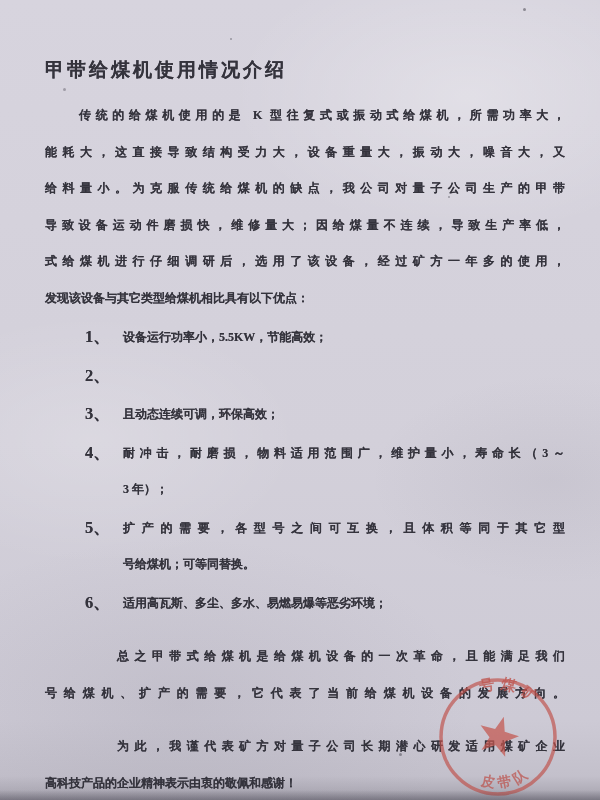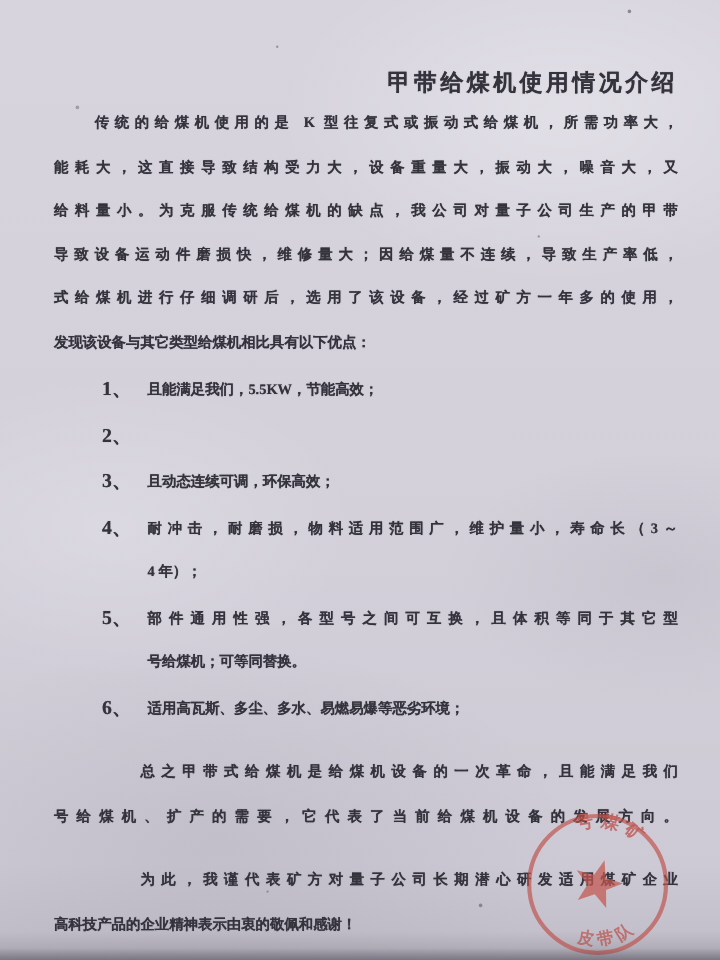--- a/index.html
+++ b/index.html
@@ -21,22 +21,22 @@
   .paper::after {
     content: ""; position: absolute; left: 0; right: 0; bottom: 0; height: 10px;
     background: linear-gradient(to bottom, transparent, rgba(55,53,66,0.38));
     pointer-events: none;
   }
   .speck { position: absolute; border-radius: 50%; background: #4a4852; }
 
   .content { position: absolute; left: 45px; top: 56px; width: 520px; }
 
   .title {
-    text-align: right; font-size: 19px; font-weight: 700;
-    letter-spacing: 3px; line-height: 28px; 
+    text-align: left; font-size: 19px; font-weight: 700;
+    letter-spacing: 3px; line-height: 28px; margin-bottom: 13px;
     text-shadow: 0 0 0.6px rgba(45,44,56,0.85);
   }
 
   .line {
     font-size: 12px; line-height: 36.5px;
     text-align: justify;
     text-shadow: 0 0 0.6px rgba(45,44,56,0.75);
   }
   .fill { text-align-last: justify; }
   .ind2 { text-indent: 34px; }
@@ -78,47 +78,47 @@
       <div class="line fill">导致设备运动件磨损快，维修量大；因给煤量不连续，导致生产率低，</div>
       <div class="line fill">式给煤机进行仔细调研后，选用了该设备，经过矿方一年多的使用，</div>
       <div class="line">发现该设备与其它类型给煤机相比具有以下优点：</div>
     </div>
 
     <div class="list">
 
       <div class="li">
         <span class="num">1、</span>
         <div class="litext">
-          <div class="line">且能满足我们，5.5KW，节能高效；</div>
+          <div class="line">设备运行功率小，5.5KW，节能高效；</div>
         </div>
       </div>
 
       <div class="li">
         <span class="num">2、</span>
       </div>
 
       <div class="li">
         <span class="num">3、</span>
         <div class="litext">
           <div class="line">且动态连续可调，环保高效；</div>
         </div>
       </div>
 
       <div class="li">
         <span class="num">4、</span>
         <div class="litext">
           <div class="line fill">耐冲击，耐磨损，物料适用范围广，维护量小，寿命长（3～</div>
-          <div class="line">4 年）；</div>
+          <div class="line">3 年）；</div>
         </div>
       </div>
 
       <div class="li">
         <span class="num">5、</span>
         <div class="litext">
-          <div class="line fill">部件通用性强，各型号之间可互换，且体积等同于其它型</div>
+          <div class="line fill">扩产的需要，各型号之间可互换，且体积等同于其它型</div>
           <div class="line">号给煤机；可等同替换。</div>
         </div>
       </div>
 
       <div class="li">
         <span class="num">6、</span>
         <div class="litext">
           <div class="line">适用高瓦斯、多尘、多水、易燃易爆等恶劣环境；</div>
         </div>
       </div>

